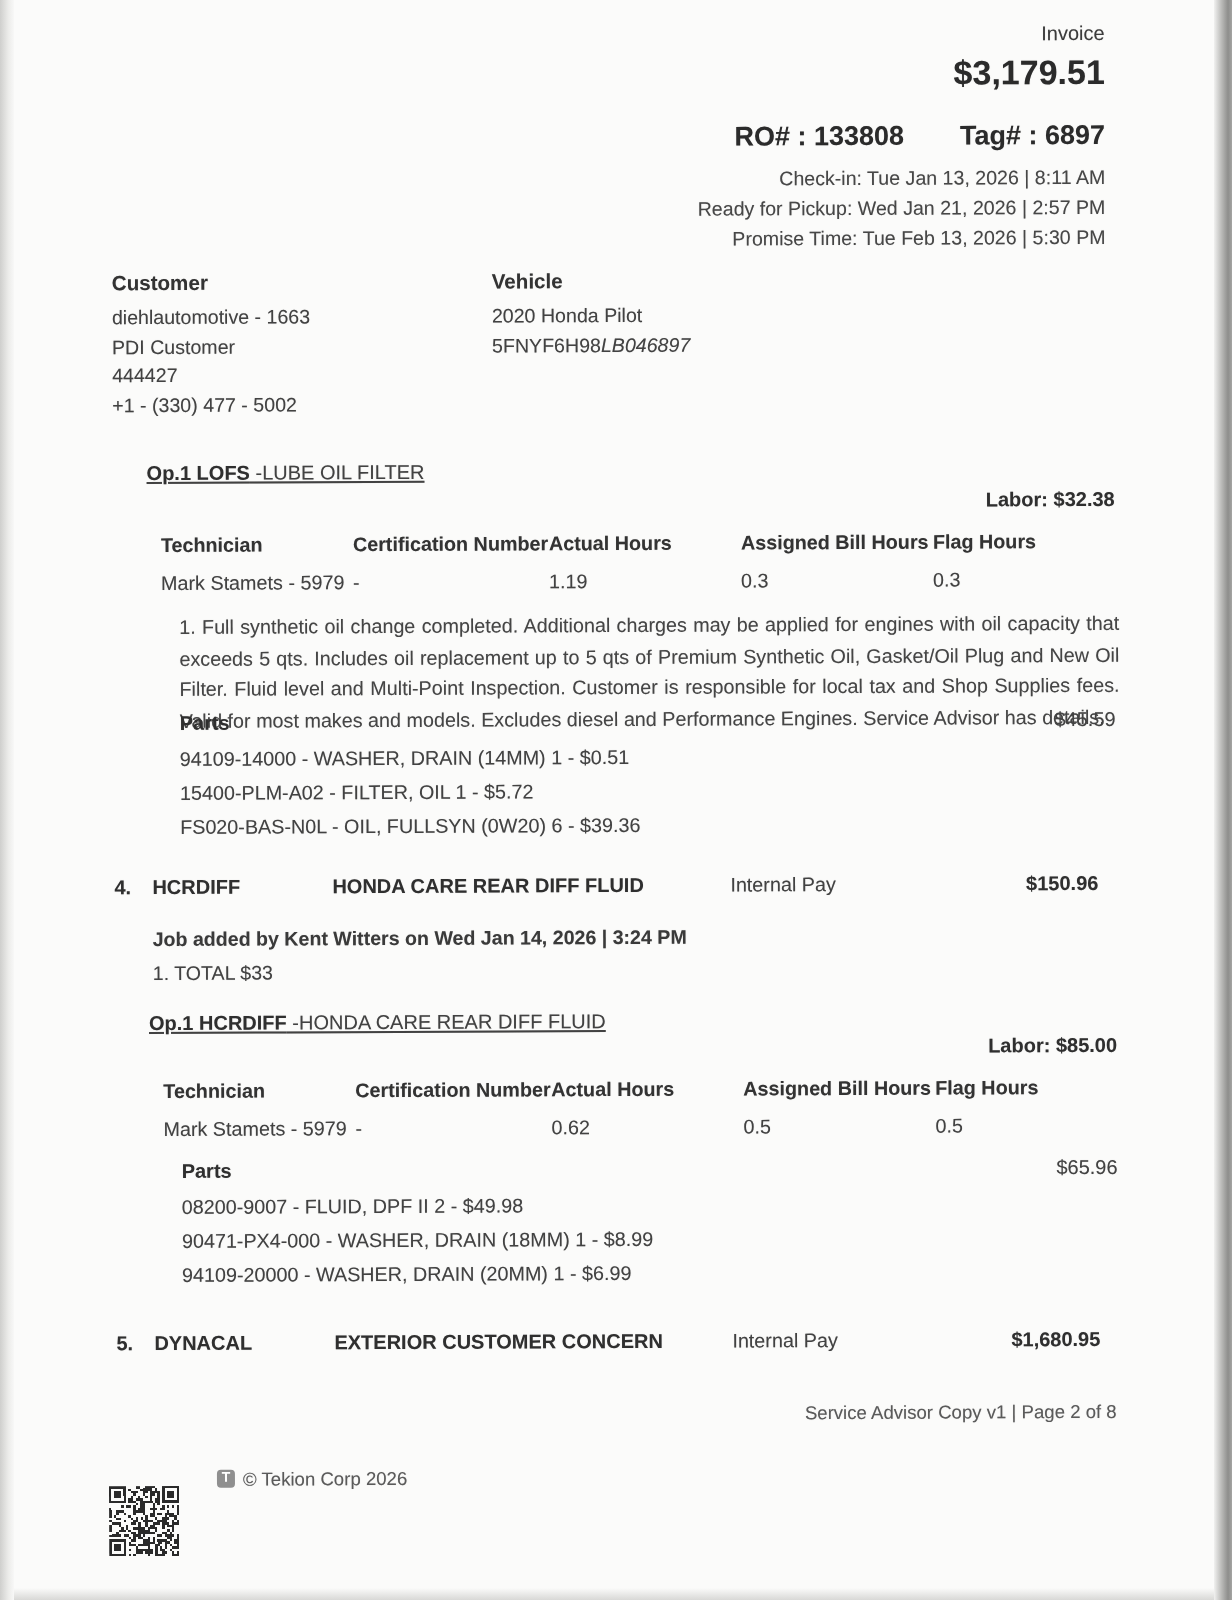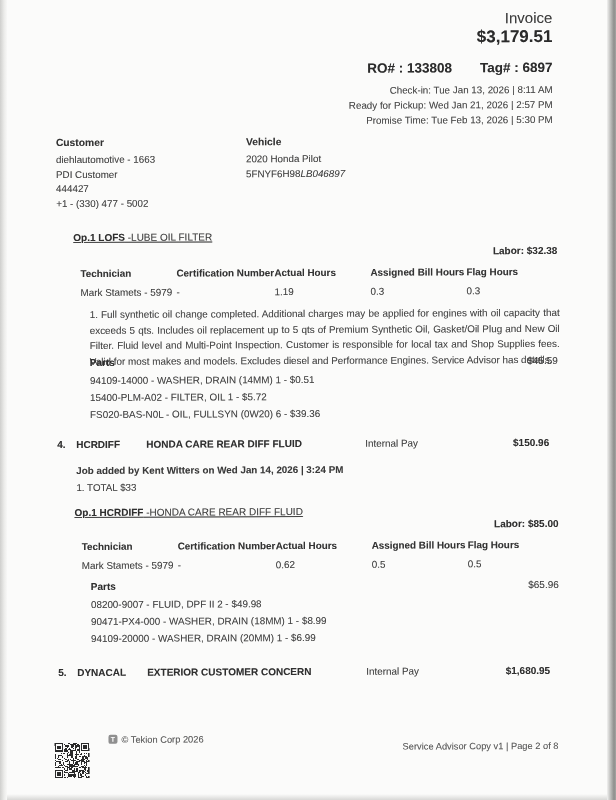--- a/index.html
+++ b/index.html
@@ -16,21 +16,21 @@
   .edge-right { position:absolute; right:0; top:0; bottom:0; width:9px;
     background:linear-gradient(90deg,#f1f1f0,#bdbdbb 40%,#8e8e8c 78%,#a5a5a3); z-index:5; }
   .edge-bottom{ position:absolute; left:0; right:0; bottom:0; height:6px;
     background:linear-gradient(180deg,rgba(244,244,243,0),#d8d8d6); z-index:4; }
   #content { position:absolute; inset:0; transform:rotate(-0.25deg); transform-origin:310px 400px; }
   .abs { position:absolute; }
   .b { font-weight:700; color:#2f2f2f; }
 
   
   #header { top:10px; right:62px; text-align:right; }
-  .inv-label { font-size:15px; line-height:17px; color:#3c3c3c; }
+  .inv-label { font-size:10px; line-height:17px; color:#3c3c3c; }
   .inv-total { font-size:17px; line-height:22px; font-weight:700; color:#2b2b2b; }
   .ro-line { margin-top:11px; font-size:13.5px; line-height:18px; font-weight:700; color:#2b2b2b; }
   .ro-line .tag { margin-left:28px; }
   .meta { margin-top:5px; font-size:9.8px; line-height:15px; color:#474747; }
 
   
   .col-label { font-size:10.3px; line-height:13px; font-weight:700; color:#333; margin-bottom:4px; }
   .col-line { font-size:9.8px; line-height:14.6px; }
   #customer { left:57px; top:135px; width:182px; }
   #vehicle  { left:247px; top:135px; width:172px; }
@@ -45,33 +45,33 @@
   .tech-table .hd { font-weight:700; color:#333; }
   .note { width:470px; font-size:9.9px; line-height:15.6px; text-align:justify; color:#454545; }
   .parts-head { display:flex; justify-content:space-between; font-size:10px; }
   .parts-head .pl { font-weight:700; color:#2f2f2f; }
   .parts-list { list-style:none; font-size:9.9px; }
   .parts-list li { line-height:16.8px; }
 
   
   .job-num  { left:57px; font-size:10px; font-weight:700; color:#2f2f2f; }
   .job-code { left:76px; font-size:10px; font-weight:700; color:#2f2f2f; }
-  .job-desc { left:146px; font-size:10px; font-weight:700; color:#2f2f2f; }
+  .job-desc { left:166px; font-size:10px; font-weight:700; color:#2f2f2f; }
   .job-pay  { left:365px; font-size:9.9px; }
   .job-amt  { right:67px; font-size:10px; font-weight:700; color:#2f2f2f; }
   .job-added { font-size:9.8px; font-weight:700; color:#3a3a3a; }
   .job-note { font-size:9.8px; }
 
   
   #footer-qr { left:53px; top:742px; width:35px; height:35px; }
   #footer-qr svg { display:block; width:35px; height:35px; shape-rendering:crispEdges; }
   #footer-left { left:107px; top:734px; font-size:9.3px; color:#5a5a5a; display:flex; align-items:flex-start; }
   .tekion-icon { display:inline-flex; align-items:center; justify-content:center; width:9px; height:9px;
     background:#8f8f8f; border-radius:2px; color:#fff; font-size:7px; font-weight:700; margin-right:4px; text-shadow:none; }
-  #footer-right { right:59px; top:740px; text-align:right; font-size:9.3px; line-height:15.5px; color:#5a5a5a; }
+  #footer-right { right:59px; top:700px; text-align:right; font-size:9.3px; line-height:15.5px; color:#5a5a5a; }
 </style>
 </head>
 <body>
 
 <div class="page">
   <div id="content">
 
     <div class="abs" id="header">
       <div class="inv-label">Invoice</div>
       <div class="inv-total">$3,179.51</div>

